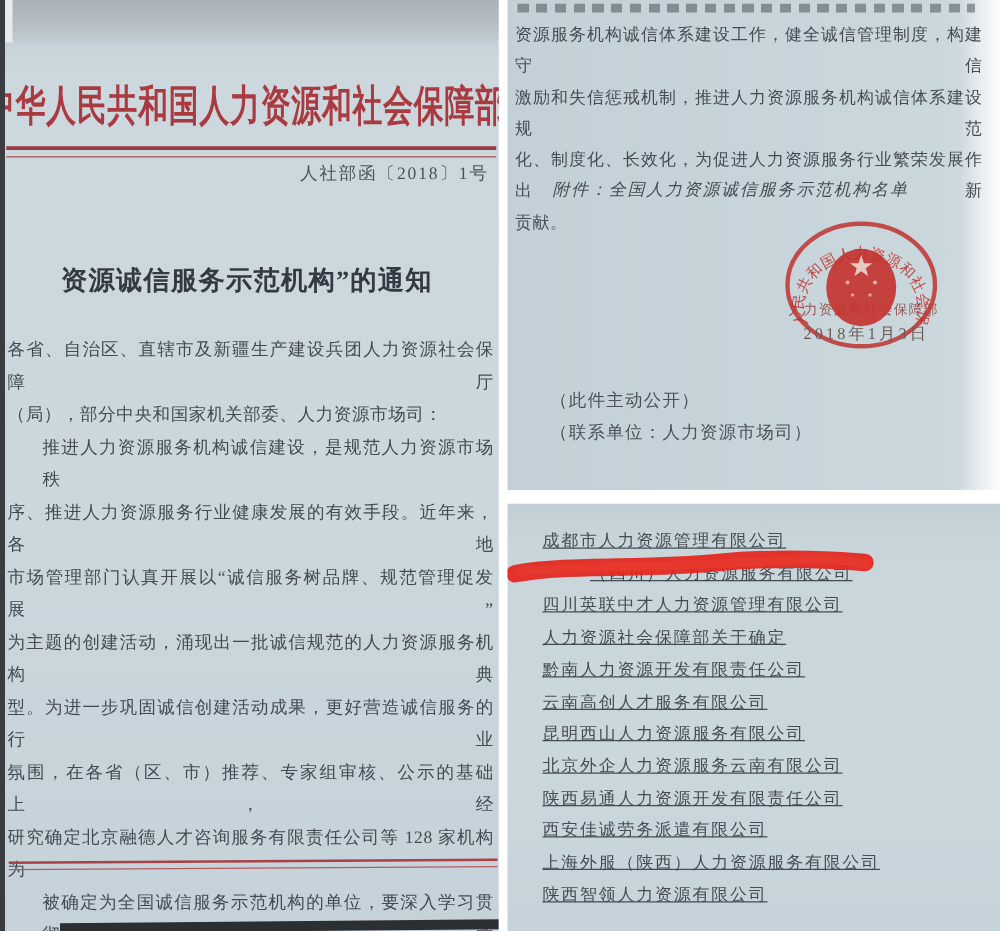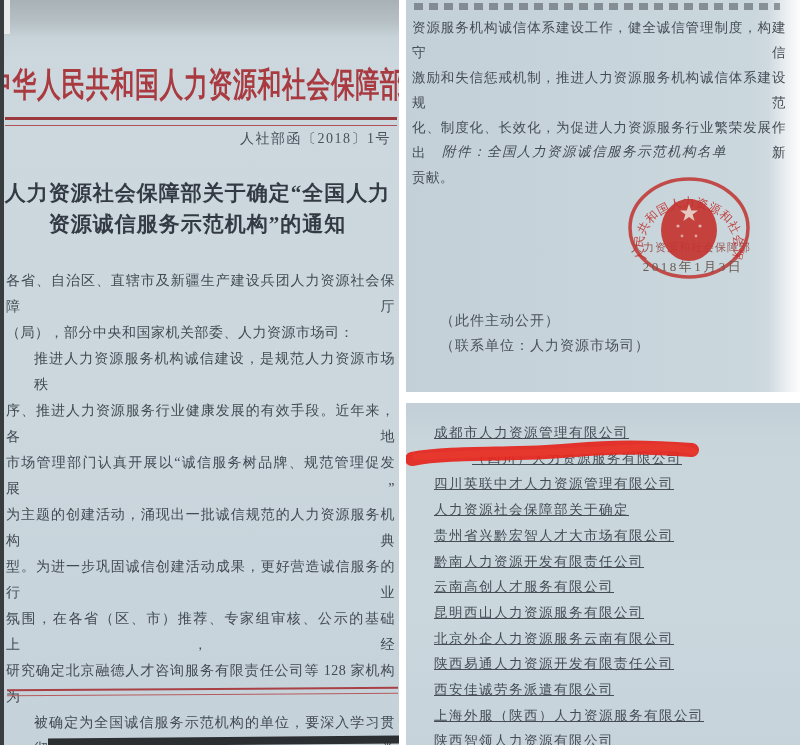--- a/index.html
+++ b/index.html
@@ -59,21 +59,20 @@
 </head>
 <body>
 
 <div class="canvas">
 
   <div class="panel left-page">
     <div class="corner-sliver"></div>
     <div class="letterhead">中华人民共和国人力资源和社会保障部</div>
     <div class="red-rule"></div>
     <div class="doc-number">人社部函〔2018〕1号</div>
-    <div class="title-line title-1">人力资源社会保障部关于确定“全国人力</div>
     <div class="title-line title-2">资源诚信服务示范机构”的通知</div>
 
     <div class="left-body">
       <div class="bl fill">各省、自治区、直辖市及新疆生产建设兵团人力资源社会保障厅</div>
       <div class="bl">（局），部分中央和国家机关部委、人力资源市场司：</div>
       <div class="bl fill ind">推进人力资源服务机构诚信建设，是规范人力资源市场秩</div>
       <div class="bl fill">序、推进人力资源服务行业健康发展的有效手段。近年来，各地</div>
       <div class="bl fill">市场管理部门认真开展以“诚信服务树品牌、规范管理促发展”</div>
       <div class="bl fill">为主题的创建活动，涌现出一批诚信规范的人力资源服务机构典</div>
       <div class="bl fill">型。为进一步巩固诚信创建活动成果，更好营造诚信服务的行业</div>
@@ -123,21 +122,20 @@
     <div class="note note-1">（此件主动公开）</div>
     <div class="note note-2">（联系单位：人力资源市场司）</div>
   </div>
 
   <div class="panel right-bottom">
     <div class="company-list">
       <div class="company">成都市人力资源管理有限公司</div>
       <div class="company shifted">（四川）人力资源服务有限公司</div>
       <div class="company">四川英联中才人力资源管理有限公司</div>
       <div class="company">人力资源社会保障部关于确定</div>
-      <div class="company">贵州省兴黔宏智人才大市场有限公司</div>
       <div class="company">黔南人力资源开发有限责任公司</div>
       <div class="company">云南高创人才服务有限公司</div>
       <div class="company">昆明西山人力资源服务有限公司</div>
       <div class="company">北京外企人力资源服务云南有限公司</div>
       <div class="company">陕西易通人力资源开发有限责任公司</div>
       <div class="company">西安佳诚劳务派遣有限公司</div>
       <div class="company">上海外服（陕西）人力资源服务有限公司</div>
       <div class="company">陕西智领人力资源有限公司</div>
     </div>
 

